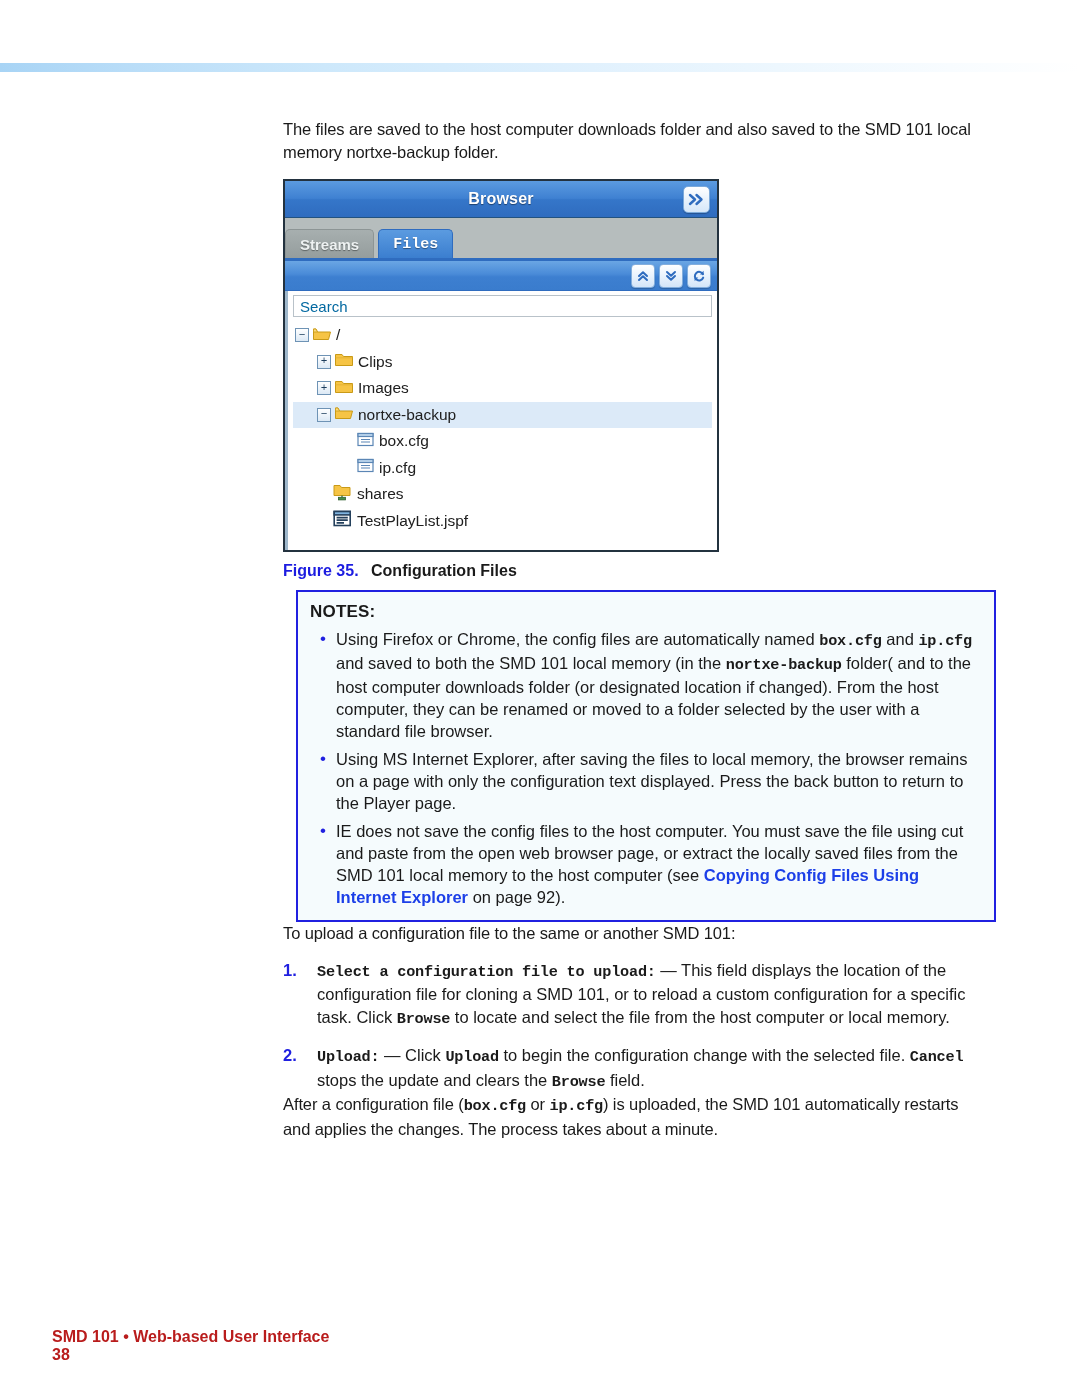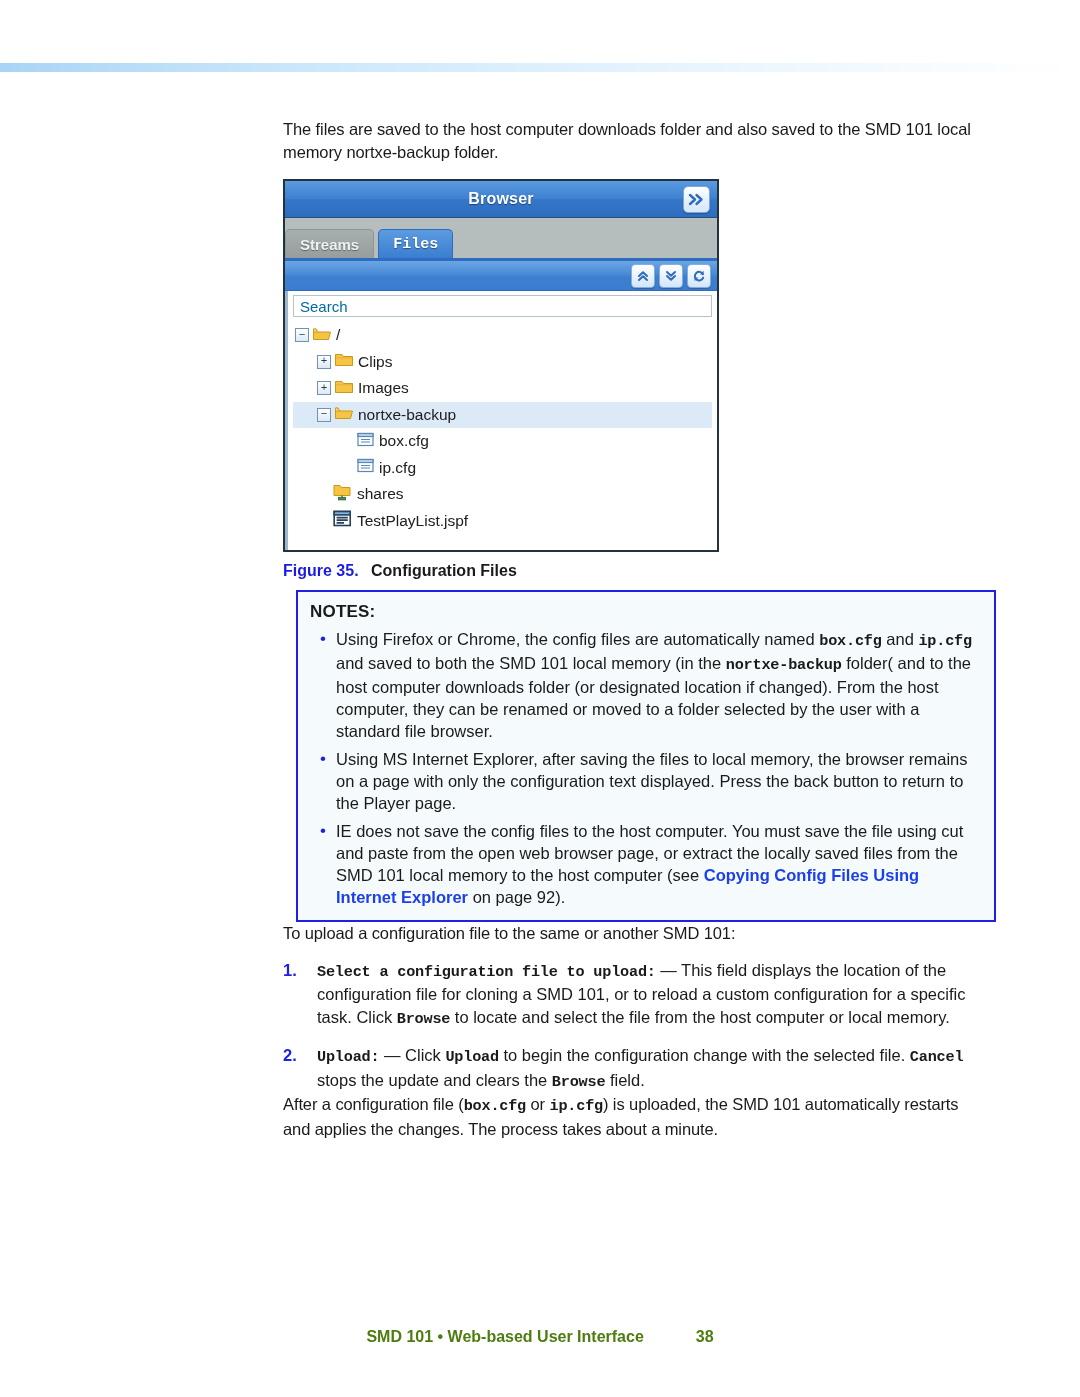--- a/index.html
+++ b/index.html
@@ -265,23 +265,24 @@
 
   
   .footer {
     position: absolute;
     left: 0;
     top: 1328px;
     width: 1080px;
     display: flex;
     justify-content: center;
     align-items: baseline;
-    color: #4d7c0f;
+    color: #b91c1c;
     font-weight: bold;
     font-size: 16px;
+    flex-direction: column;
   }
   .footer .fnum { margin-left: 52px; }
 </style>
 </head>
 <body>
 
 <div class="page">
 
   <div class="top-bar"></div>
 

